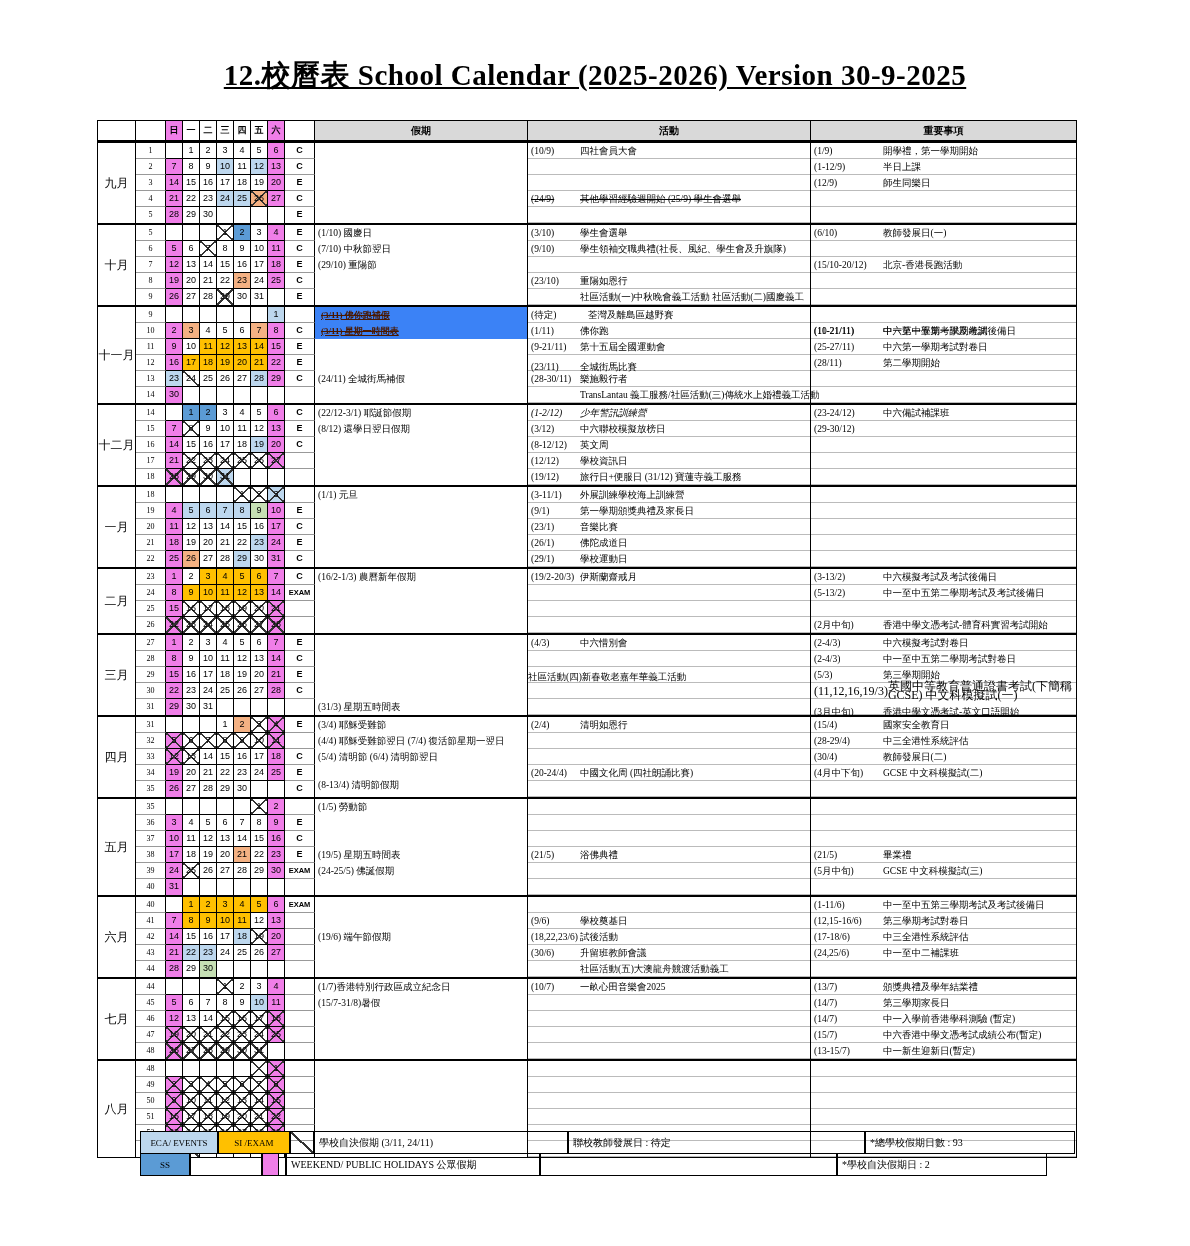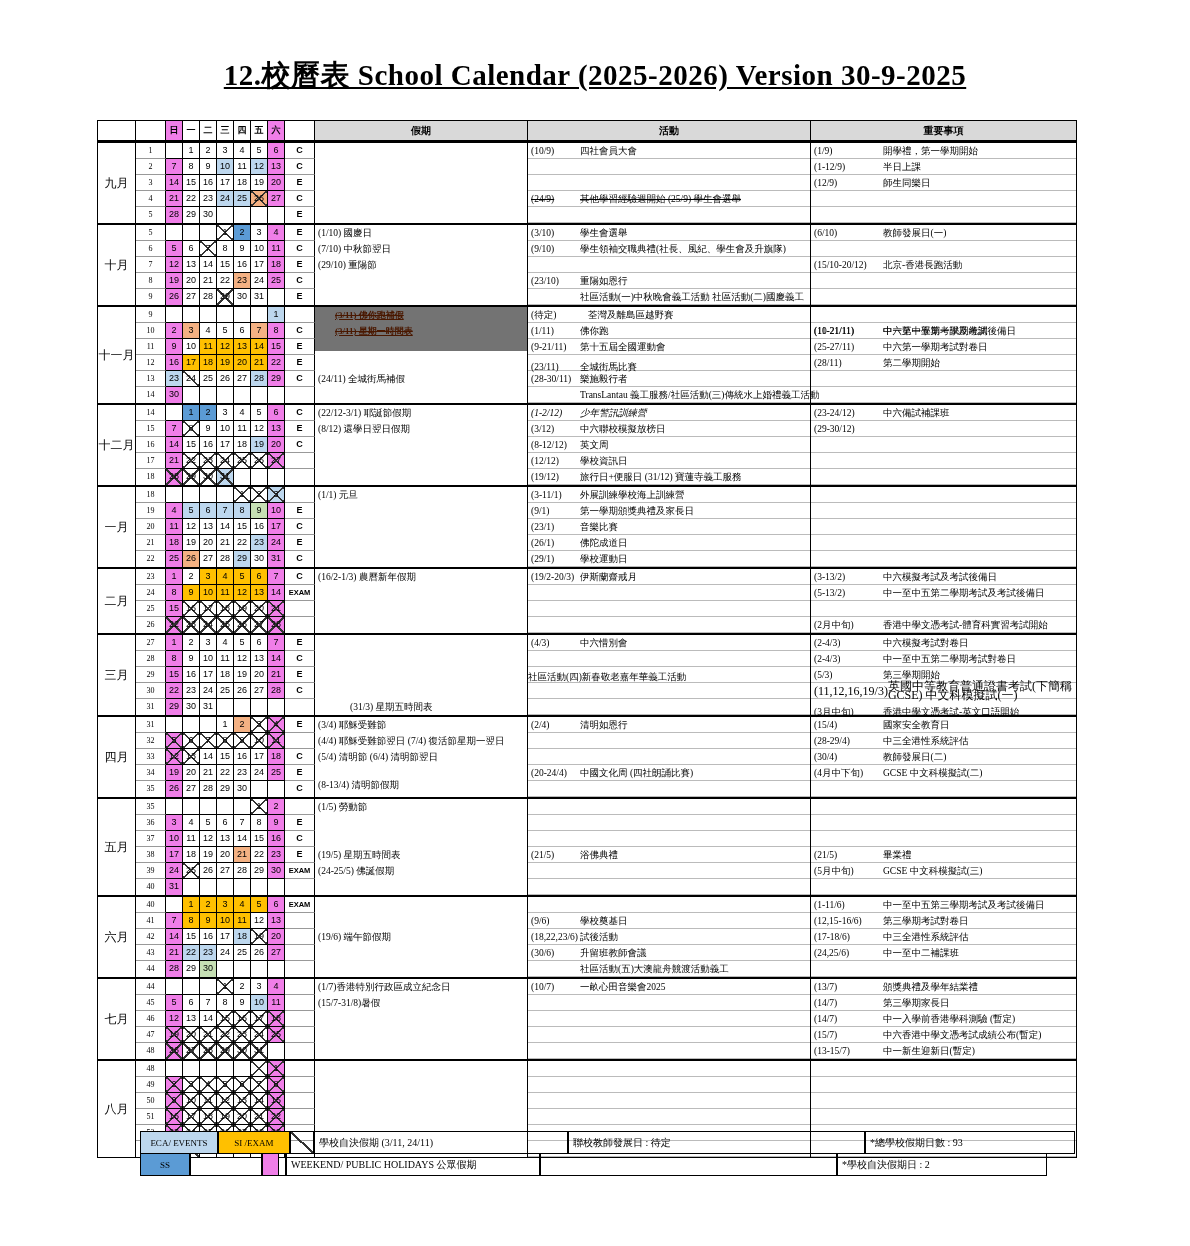--- a/index.html
+++ b/index.html
@@ -55,22 +55,22 @@
   .m-imp{width:265px;position:relative;
          background-image:repeating-linear-gradient(to bottom,transparent 0,transparent 15px,#bbb 15px,#bbb 16px)}
   .line{position:absolute;left:0;width:100%;height:16px;line-height:16px;
         font-size:9.5px;white-space:nowrap;display:flex;overflow:visible}
   .line .ld{flex:0 0 52px;padding-left:3px}
   .m-imp .line .ld{flex:0 0 72px}
   .m-hol .line .lx{padding-left:3px}
   .line .lx{flex:1}
   .struck{text-decoration:line-through}
   .line.small{font-size:12px;line-height:9px;white-space:normal;align-items:center}
-  .hol-block{position:absolute;left:0;top:0;width:100%;height:44px;background:#737373;
-             z-index:2;padding-left:20px}
+  .hol-block{position:absolute;left:0;top:0;width:100%;height:32px;background:#3b82f6;
+             z-index:2;padding-left:6px}
   .hol-block div{font-size:9px;line-height:16px;color:#4a1800;font-weight:bold;
                  text-decoration:line-through underline;white-space:nowrap}
 
   #legend{position:absolute;left:97px;top:1132px;width:978px;
           font-size:10px;font-family:"Liberation Serif",serif}
   #legend *{box-sizing:border-box}
   .lrow{display:flex;height:22px}
   .lc{border:1px solid #000;margin-top:-1px;display:flex;align-items:center;overflow:hidden}
   .lc0{width:43px;border:none}
   .lc1{width:78px;justify-content:center;font-size:9px;text-align:center}
@@ -730,21 +730,21 @@
           <div class="dc">30</div>
           <div class="dc">31</div>
           <div class="dc"></div>
           <div class="dc"></div>
           <div class="dc"></div>
           <div class="dc"></div>
           <div class="tt"></div>
         </div>
       </div>
       <div class="m-hol">
-        <div class="line" style="top: 64px; margin-left: 32px;">
+        <div class="line" style="top: 64px;">
           <div class="lx">(31/3) 星期五時間表</div>
         </div>
       </div>
       <div class="m-act">
         <div class="line" style="top: 0px;">
           <div class="ld">(4/3)</div>
           <div class="lx">中六惜別會</div>
         </div>
       </div>
       <div class="m-imp">

